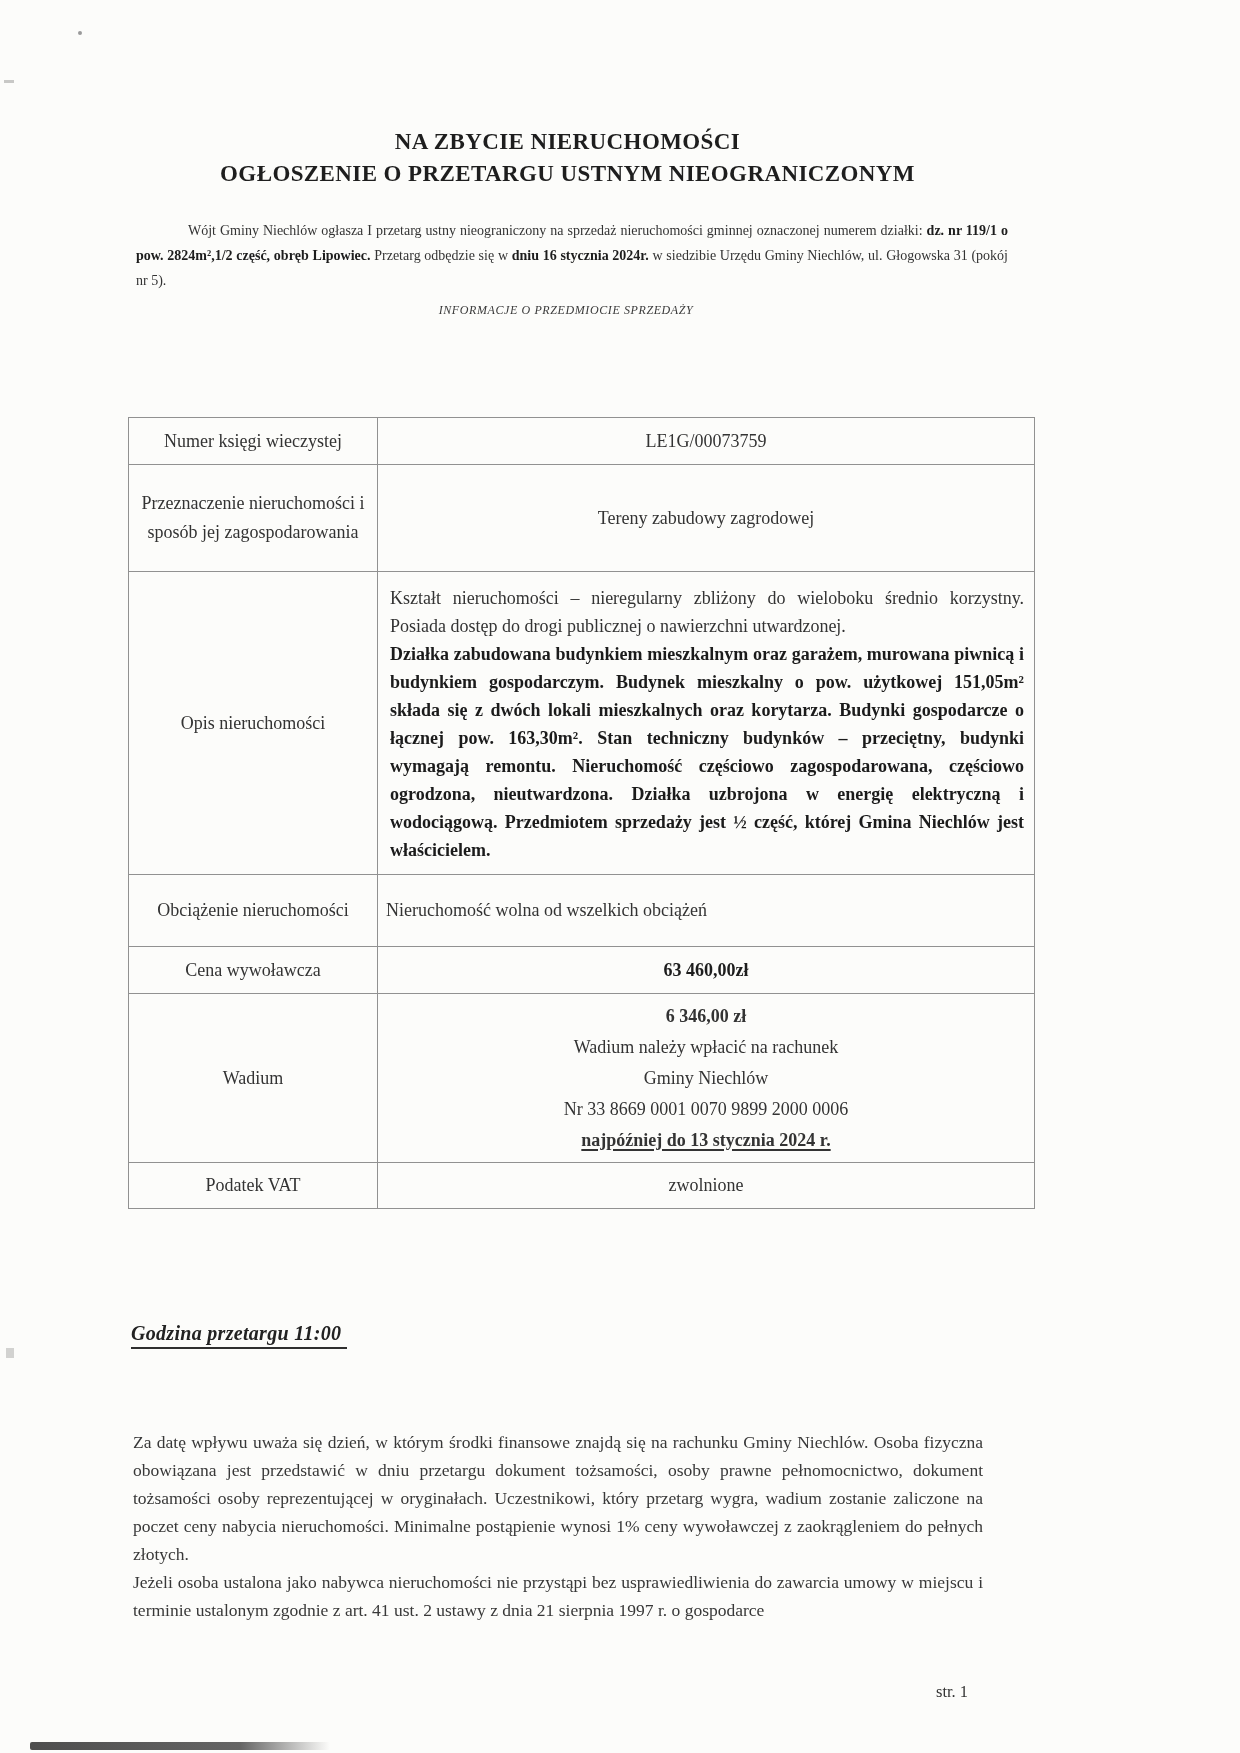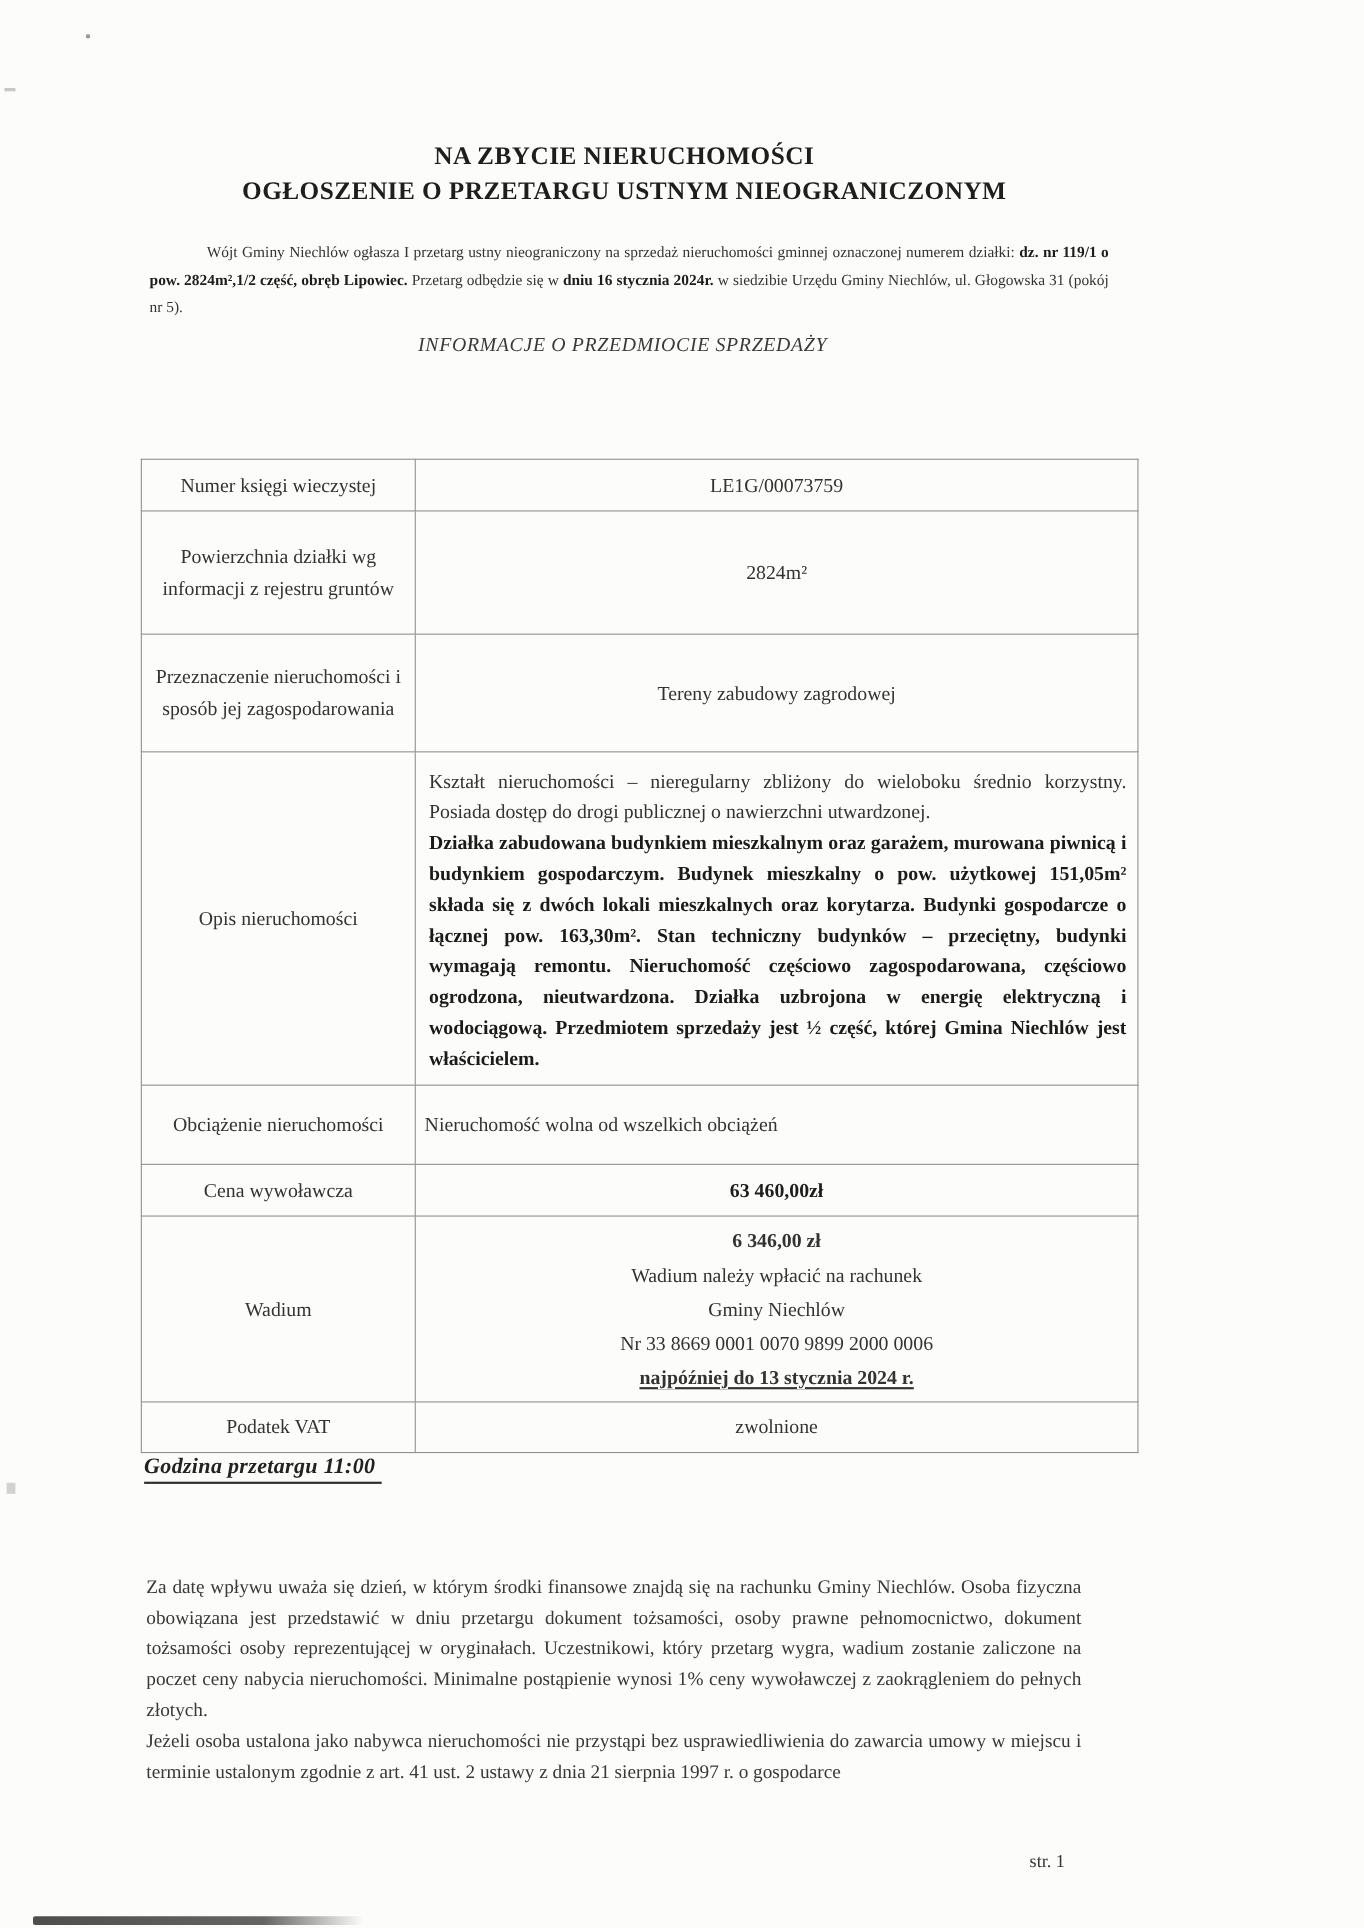--- a/index.html
+++ b/index.html
@@ -17,21 +17,21 @@
     letter-spacing:0.4px;color:#1e1e1e;
   }
   .intro{
     position:absolute;top:204px;left:136px;width:872px;
     font-size:14px;line-height:25px;text-align:justify;text-indent:52px;
     color:#333;
   }
   .intro .b{color:#1d1d1d;}
   .section-heading{
     position:absolute;top:303px;left:130px;width:872px;
-    text-align:center;font-style:italic;font-size:18px;letter-spacing:0.6px;
+    text-align:center;font-style:italic;font-size:12px;letter-spacing:0.6px;
     color:#3a3a3a;
   }
   table.info{
     position:absolute;top:417px;left:128px;width:907px;
     border-collapse:collapse;font-size:18px;table-layout:fixed;
     border:1px solid #787878;
   }
   table.info td{
     border:1px solid #919191;
     vertical-align:middle;
@@ -98,24 +98,20 @@
   <p class="intro"><span>Wójt Gminy Niechlów ogłasza I przetarg ustny nieograniczony na sprzedaż nieruchomości gminnej oznaczonej numerem działki: </span><span class="b">dz. nr 119/1 o pow. 2824m²,1/2 część, obręb Lipowiec.</span><span> Przetarg odbędzie się w </span><span class="b">dniu 16 stycznia 2024r.</span><span> w siedzibie Urzędu Gminy Niechlów, ul. Głogowska 31 (pokój nr 5).</span></p>
 
   <div class="section-heading">INFORMACJE O PRZEDMIOCIE SPRZEDAŻY</div>
 
   <table class="info">
     <tbody>
       <tr class="r2">
         <td class="lbl">Numer księgi wieczystej</td>
         <td class="val">LE1G/00073759</td>
       </tr>
-      <tr class="r3">
-        <td class="lbl">Powierzchnia działki wg informacji z rejestru gruntów</td>
-        <td class="val">2824m²</td>
-      </tr>
       <tr class="r4">
         <td class="lbl">Przeznaczenie nieruchomości i sposób jej zagospodarowania</td>
         <td class="val">Tereny zabudowy zagrodowej</td>
       </tr>
       <tr class="r5">
         <td class="lbl">Opis nieruchomości</td>
         <td class="val-left">
             <div>Kształt nieruchomości – nieregularny zbliżony do wieloboku średnio korzystny. Posiada dostęp do drogi publicznej o nawierzchni utwardzonej.</div>
             <div class="b">Działka zabudowana budynkiem mieszkalnym oraz garażem, murowana piwnicą i budynkiem gospodarczym. Budynek mieszkalny o pow. użytkowej 151,05m² składa się z dwóch lokali mieszkalnych oraz korytarza. Budynki gospodarcze o łącznej pow. 163,30m². Stan techniczny budynków – przeciętny, budynki wymagają remontu. Nieruchomość częściowo zagospodarowana, częściowo ogrodzona, nieutwardzona. Działka uzbrojona w energię elektryczną i wodociągową. Przedmiotem sprzedaży jest ½ część, której Gmina Niechlów jest właścicielem.</div>
           </td>

